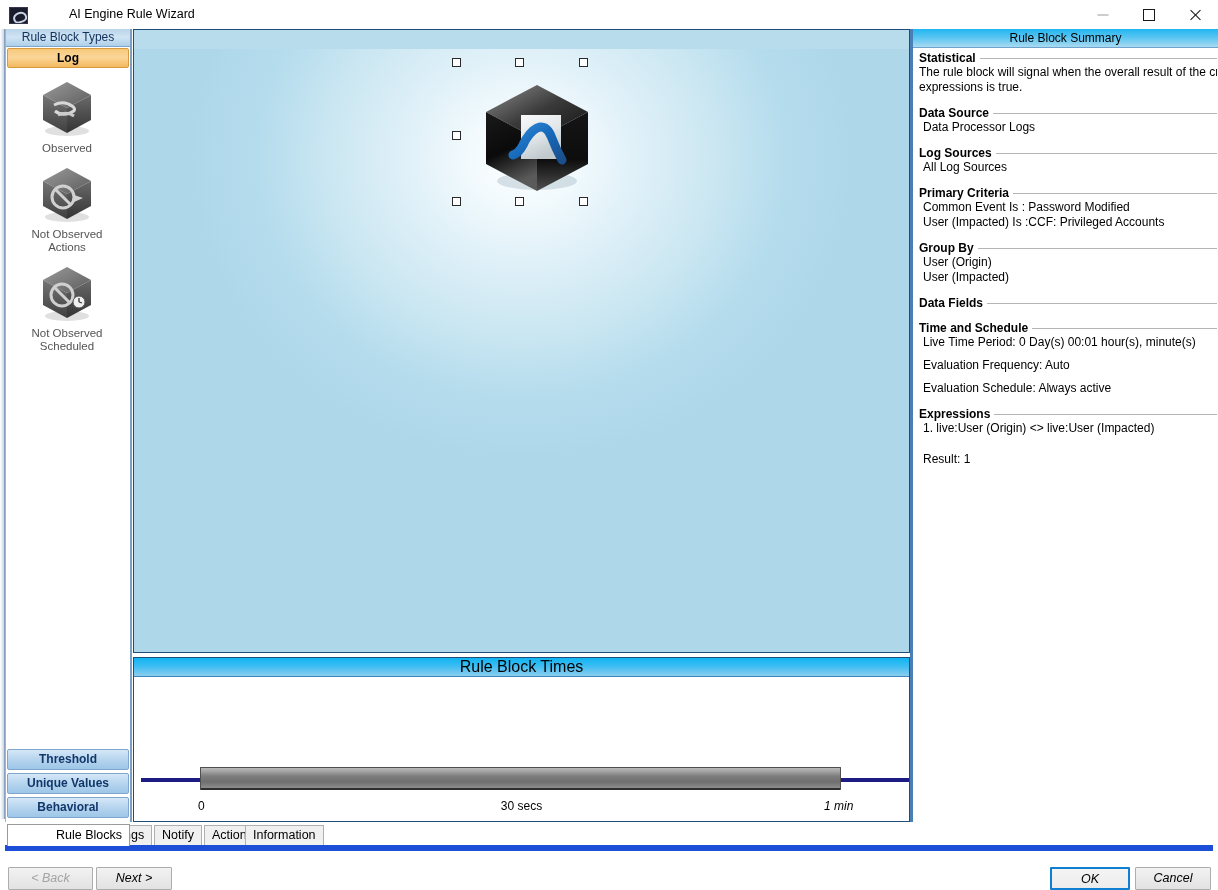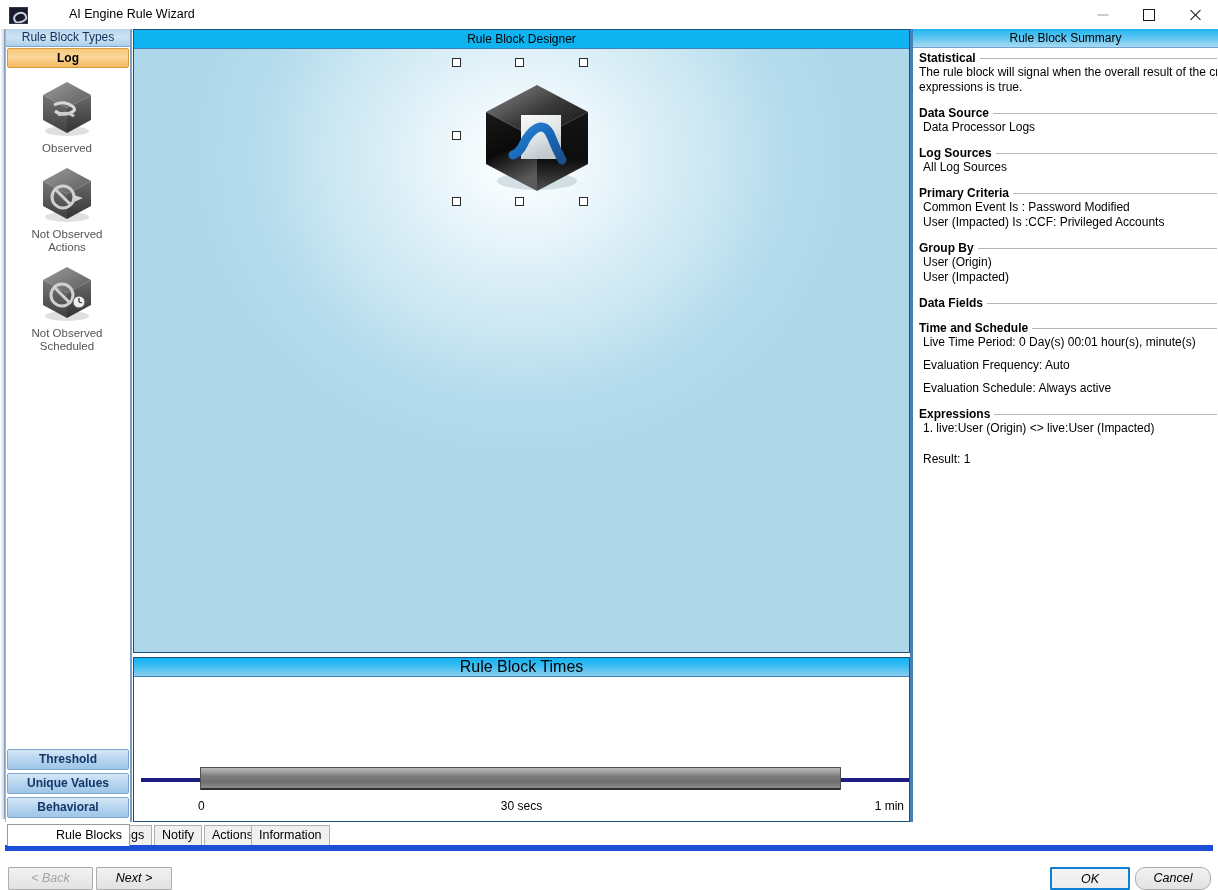--- a/index.html
+++ b/index.html
@@ -271,21 +271,21 @@
   }
   .tl-tick {
     position: absolute;
     top: 122px;
     font-size: 12px;
     color: #000000;
     white-space: nowrap;
   }
   #tick-0    { left: 64px; }
   #tick-mid  { left: 0; width: 100%; text-align: center; }
-  #tick-end  { left: 690px; width: 80px; text-align: right; }
+  #tick-end  { left: 690px; width: 80px; text-align: left; font-style: italic; }
 
   
   #summary-panel {
     position: absolute;
     left: 910px; top: 0;
     width: 308px; height: 793px;
     background: #ffffff;
     border-left: 3px solid #4a7fb5;
     box-sizing: border-box;
   }
@@ -393,21 +393,21 @@
     border-radius: 1px;
   }
   .wbutton.disabled { color: #a4a4a4; }
   .wbutton.default {
     border: 2px solid #0f7fd4;
     background: linear-gradient(to bottom, #f4f4f4 0%, #ececec 100%);
   }
   #btn-back   { left: 3px;   top: 16px; width: 85px; }
   #btn-next   { left: 91px;  top: 16px; width: 76px; }
   #btn-ok     { left: 1045px; top: 16px; width: 80px; }
-  #btn-cancel { left: 1130px; top: 16px; width: 76px; border-radius: 10px; }
+  #btn-cancel { left: 1130px; top: 16px; width: 76px; }
 </style>
 </head>
 <body>
 
 <div id="titlebar">
   <div id="app-icon"></div>
   <div id="app-title">AI Engine Rule Wizard</div>
   <div class="wbtn" id="btn-min">
     <span class="wbtn-glyph"></span>
   </div>
@@ -501,21 +501,20 @@
     </div>
 
     <div id="types-footer">
       <div class="cat-button">Threshold</div>
       <div class="cat-button">Unique Values</div>
       <div class="cat-button">Behavioral</div>
     </div>
   </div>
 
   <div id="designer-panel">
-    <div id="designer-caption">Rule Block Designer</div>
 
     <div id="designer-canvas">
 
       <div id="cube-wrap">
         <div class="handle" style="left:0;top:0"></div>
         <div class="handle" style="left:63px;top:0"></div>
         <div class="handle" style="left:127px;top:0"></div>
         <div class="handle" style="left:0;top:73px"></div>
         <div class="handle" style="left:63px;top:73px"></div>
         <div class="handle" style="left:127px;top:73px"></div>
@@ -646,21 +645,21 @@
           <div class="sec-line">Result:  1</div>
         </div>
       </div>
   </div>
 
   <div id="tabstrip">
       <div class="tab active" style="left: 2px; padding-left: 48px;">Rule Blocks</div>
       <div class="tab" style="left: 86px;">Settings</div>
       <div class="tab" style="left: 149px;">Notify</div>
       <div class="tab" style="left: 199px;">Actions</div>
-      <div class="tab" style="left: 246px;">Information</div>
+      <div class="tab" style="left: 240px;">Information</div>
     </div>
 
   <div id="tabpage">
     <div class="wbutton disabled" id="btn-back">&lt; Back</div>
     <div class="wbutton" id="btn-next">Next &gt;</div>
     <div class="wbutton default" id="btn-ok">OK</div>
     <div class="wbutton" id="btn-cancel">Cancel</div>
   </div>
 
 </div>

